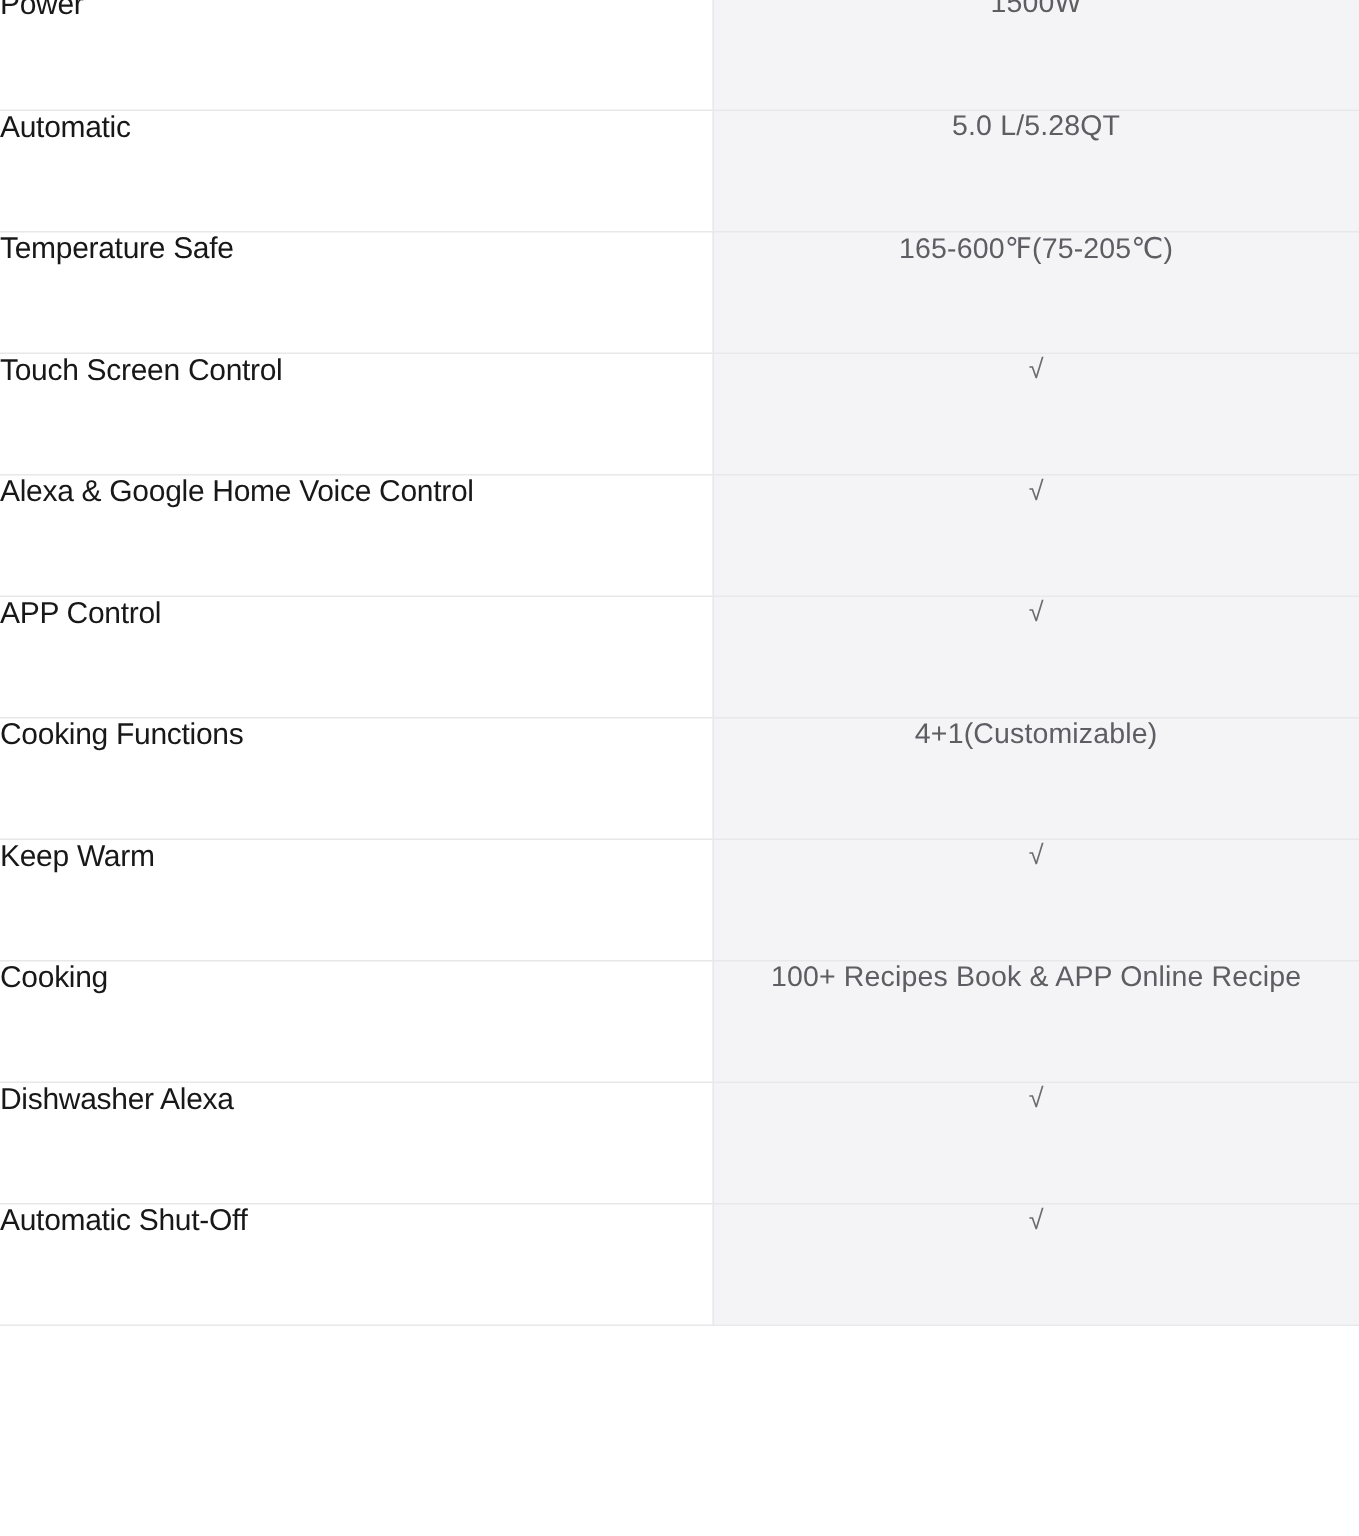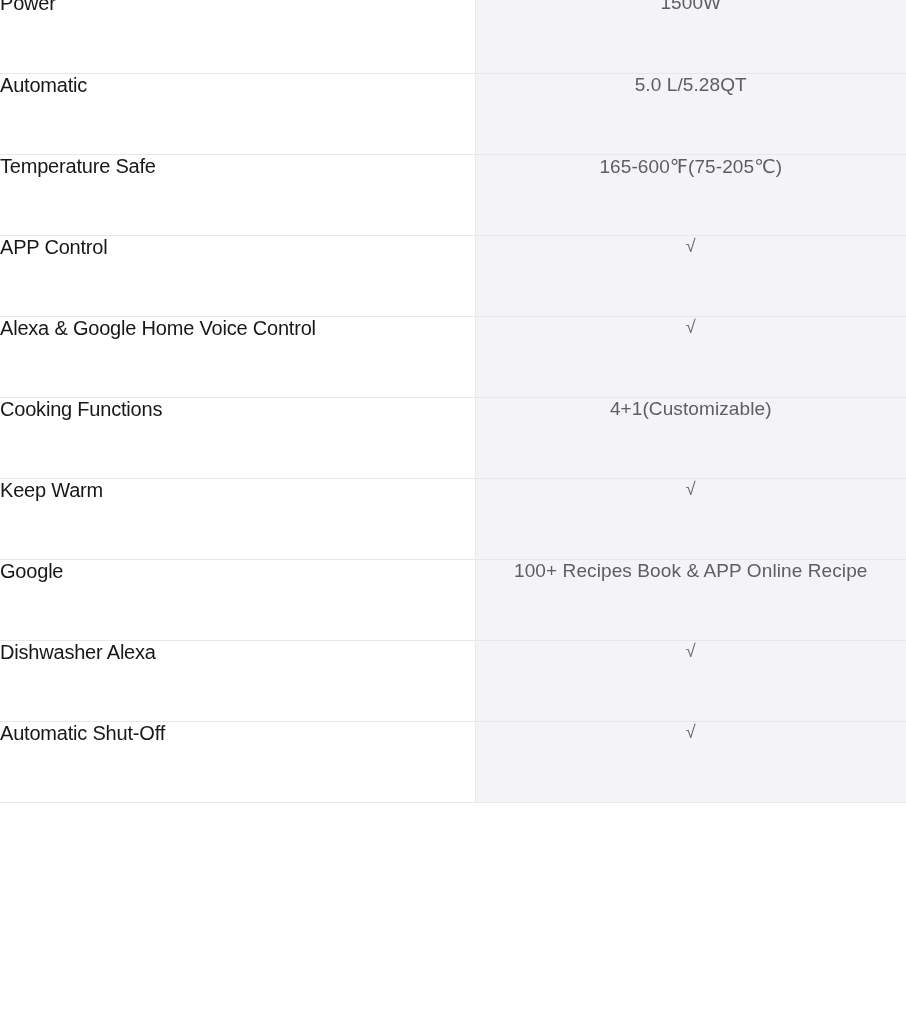--- a/index.html
+++ b/index.html
@@ -83,37 +83,41 @@
       </tr>
       <tr class="spec-row">
         <td class="cell cell-label">Automatic</td>
         <td class="cell cell-value">5.0 L/5.28QT</td>
       </tr>
       <tr class="spec-row">
         <td class="cell cell-label">Temperature Safe</td>
         <td class="cell cell-value">165-600℉(75-205℃)</td>
       </tr>
       <tr class="spec-row">
-        <td class="cell cell-label">APP Control</td>
+        <td class="cell cell-label">Touch Screen Control</td>
         <td class="cell cell-value is-check">√</td>
       </tr>
       <tr class="spec-row">
         <td class="cell cell-label">Alexa &amp; Google Home Voice Control</td>
+        <td class="cell cell-value is-check">√</td>
+      </tr>
+      <tr class="spec-row">
+        <td class="cell cell-label">APP Control</td>
         <td class="cell cell-value is-check">√</td>
       </tr>
       <tr class="spec-row">
         <td class="cell cell-label">Cooking Functions</td>
         <td class="cell cell-value">4+1(Customizable)</td>
       </tr>
       <tr class="spec-row">
         <td class="cell cell-label">Keep Warm</td>
         <td class="cell cell-value is-check">√</td>
       </tr>
       <tr class="spec-row">
-        <td class="cell cell-label">Google</td>
+        <td class="cell cell-label">Cooking</td>
         <td class="cell cell-value">100+ Recipes Book &amp; APP Online Recipe</td>
       </tr>
       <tr class="spec-row">
         <td class="cell cell-label">Dishwasher Alexa</td>
         <td class="cell cell-value is-check">√</td>
       </tr>
       <tr class="spec-row">
         <td class="cell cell-label">Automatic Shut-Off</td>
         <td class="cell cell-value is-check">√</td>
       </tr>

